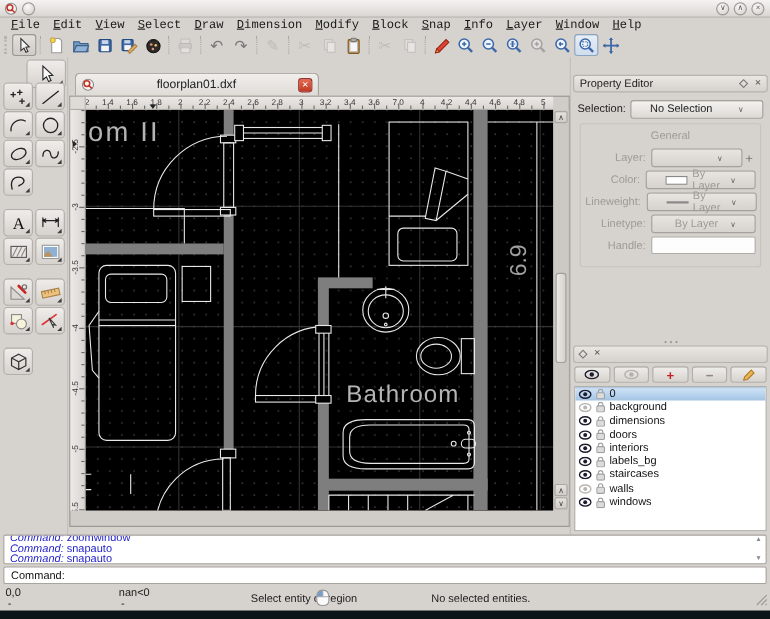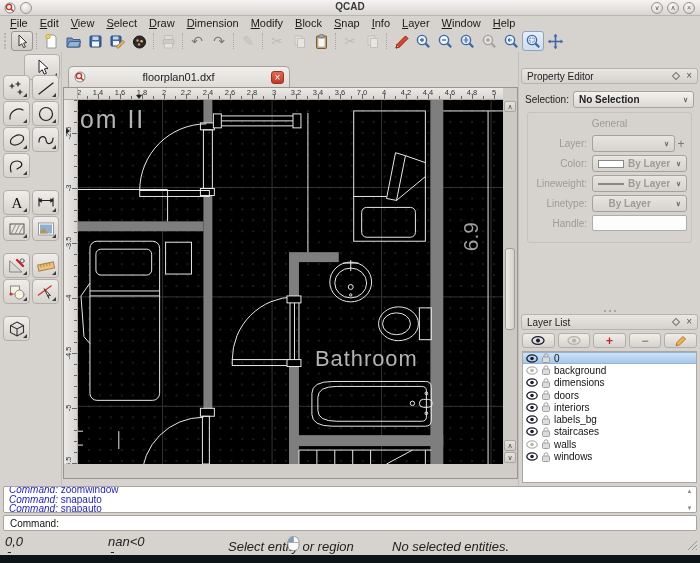--- a/index.html
+++ b/index.html
@@ -12,21 +12,21 @@
   #titlebar .wtitle{position:absolute;left:0;right:0;top:1px;text-align:center;
     font-size:10px;font-weight:bold;color:#3a3a3a;}
   .tb-left{position:absolute;left:4px;top:2px;display:flex;gap:4px;align-items:center;}
   .tb-right{position:absolute;right:5px;top:2px;display:flex;gap:4px;}
   .wbtn{width:12px;height:12px;border-radius:50%;border:1px solid #9a9691;
     background:radial-gradient(circle at 40% 30%,#fbfaf9,#cfccc7);
     font-size:7px;line-height:10px;text-align:center;color:#555;}
   
   #menubar{position:absolute;top:16px;left:0;right:0;height:14px;display:flex;
     align-items:center;padding-left:4px;font-size:11px;color:#1a1a1a;}
-  .menu-item{padding:0 6px;}
+  .menu-item{padding:0 6px;font-family:Liberation Mono, monospace;}
   .menu-item u{text-decoration:underline;}
   
   #toolbar{position:absolute;top:30px;left:0;right:0;height:22px;display:flex;
     align-items:center;padding-left:2px;}
   .thandle{width:5px;height:16px;border-left:2px dotted #b6b2ae;margin:0 2px;}
   .toolbtn{width:22px;height:20px;display:flex;align-items:center;justify-content:center;
     border-radius:3px;border:1px solid transparent;}
   .toolbtn.pressed{border:1px solid #9a9691;background:linear-gradient(#e4e1dd,#cfccc7);}
   .toolbtn.active{border:1px solid #8aa5c0;background:linear-gradient(#e7eef6,#cfdded);}
   .toolbtn.disabled{opacity:.42;filter:grayscale(.9);}
@@ -93,21 +93,21 @@
   .panel{position:absolute;left:2px;right:2px;}
   .phead{height:16px;display:flex;align-items:center;padding:0 5px;
     background:linear-gradient(#eae7e3,#d5d1cd);border:1px solid #b6b2ae;border-radius:3px;
     font-size:10px;color:#222;}
   .ptitle{flex:1;}
   .pfloat{width:6px;height:6px;border:1px solid #777;transform:rotate(45deg);margin-right:7px;}
   .pclose{font-size:10px;color:#555;line-height:1;}
   #prop-editor{top:16px;height:238px;}
   .sel-row{display:flex;align-items:center;margin:7px 4px 4px 4px;font-size:10px;color:#222;gap:4px;}
   .combo{height:17px;background:linear-gradient(#f4f2ef,#dcd9d5);border:1px solid #a5a19d;
-    border-radius:3px;display:flex;align-items:center;padding:0 5px;font-size:10px;gap:4px;flex:1;font-weight:bold;}
+    border-radius:3px;display:flex;align-items:center;padding:0 17px;font-size:10px;gap:4px;flex:1;}
   .combo .chev{margin-left:auto;font-size:7px;color:#666;}
   .combo.dis{color:#9e9a96;background:linear-gradient(#e8e5e1,#d6d2ce);}
   .groupbox{margin:4px 6px;border:1px solid #c6c2be;border-radius:3px;padding:3px 4px 8px 4px;}
   .gtitle{text-align:center;font-size:10px;color:#9e9a96;margin:2px 0 6px 0;}
   .prow{display:flex;align-items:center;margin:3px 0;font-size:10px;}
   .plabel{width:60px;text-align:right;padding-right:5px;color:#9e9a96;}
   .plus{width:12px;text-align:center;color:#777;font-size:12px;}
   .field{flex:1;height:16px;background:#fdfdfd;border:1px solid #b0aca8;border-radius:2px;}
   .swatch{width:26px;height:8px;background:#fff;border:1px solid #888;}
   .lw{width:26px;height:0;border-top:2px solid #888;}
@@ -130,38 +130,37 @@
   
   #history{position:absolute;left:3px;right:3px;top:486px;height:27px;background:#fff;
     border:1px solid #a8a4a0;border-radius:2px;overflow:hidden;font-size:10px;}
   #history-lines{margin-top:-2px;padding-left:5px;color:#2222cc;}
   .hline{height:9.5px;line-height:9.5px;white-space:nowrap;}
   #hist-scroll{position:absolute;right:2px;top:1px;bottom:1px;width:9px;display:flex;
     flex-direction:column;justify-content:space-between;align-items:center;color:#888;font-size:6px;}
   #cmdline{position:absolute;left:3px;right:3px;top:515px;height:16px;background:#fff;
     border:1px solid #a8a4a0;border-radius:2px;font-size:10px;color:#111;
     display:flex;align-items:center;padding:0 6px;}
-  #statusbar{position:absolute;left:0;right:0;top:532px;height:23px;font-size:13px;color:#222;font-style:italic;}
+  #statusbar{position:absolute;left:0;right:0;top:532px;height:23px;font-size:10px;color:#222;}
   .sb{position:absolute;}
   #grip{position:absolute;right:2px;bottom:1px;}
   #strip{position:absolute;left:0;right:0;bottom:0;height:8px;background:#0d1418;}
 </style>
 </head>
 <body>
 
 <div id="titlebar">
   <span class="tb-left">
     <svg width="12" height="12">
         <circle cx="6" cy="6" r="5" fill="#f6f6f6" stroke="#888"></circle>
         <circle cx="5" cy="5" r="2.6" fill="none" stroke="#c23325" stroke-width="1.4"></circle>
         <path d="M6.8 6.8 L9.6 9.6" stroke="#c23325" stroke-width="1.4"></path>
       </svg>
     <span class="wbtn"></span>
   </span>
-  <span class="wtitle">QCAD</span>
   <span class="tb-right">
     <span class="wbtn">∨</span>
     <span class="wbtn">∧</span>
     <span class="wbtn">×</span>
   </span>
 </div>
 
 <div id="menubar">
     <span class="menu-item"><u>F</u>ile</span>
     <span class="menu-item"><u>E</u>dit</span>
@@ -710,21 +709,20 @@
   </div>
 
   <div id="psplit">
       <i></i>
       <i></i>
       <i></i>
     </div>
 
   <div class="panel" id="layer-panel">
     <div class="phead">
-      <span class="ptitle">Layer List</span>
       <span class="pfloat"></span>
       <span class="pclose">×</span>
     </div>
     <div class="ltools">
       <div class="lbtn">
         <svg width="14" height="9">
             <ellipse cx="7" cy="4.5" rx="6" ry="3.8" fill="none" stroke="#1c1c2e" stroke-width="1.3"></ellipse>
             <circle cx="7" cy="4.5" r="2" fill="#1c1c2e"></circle>
           </svg>
       </div>

